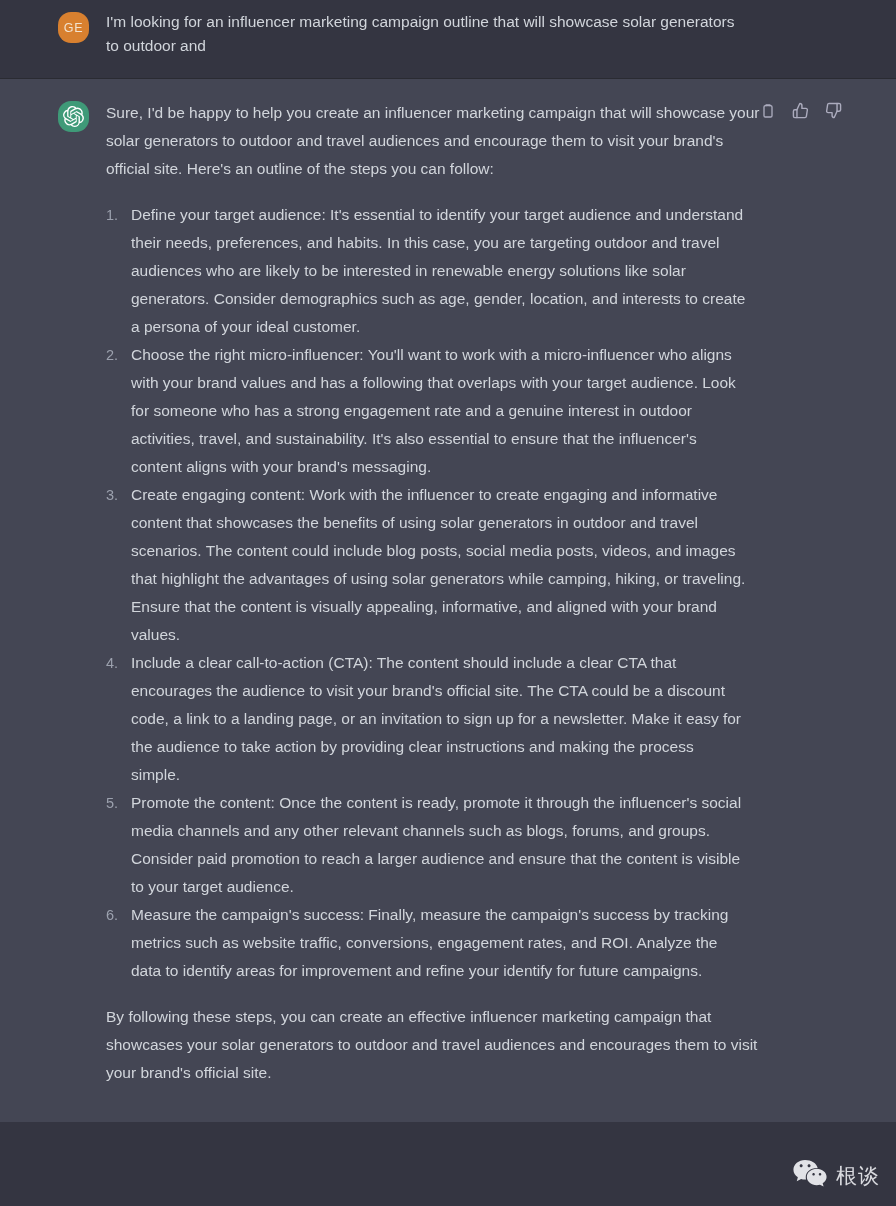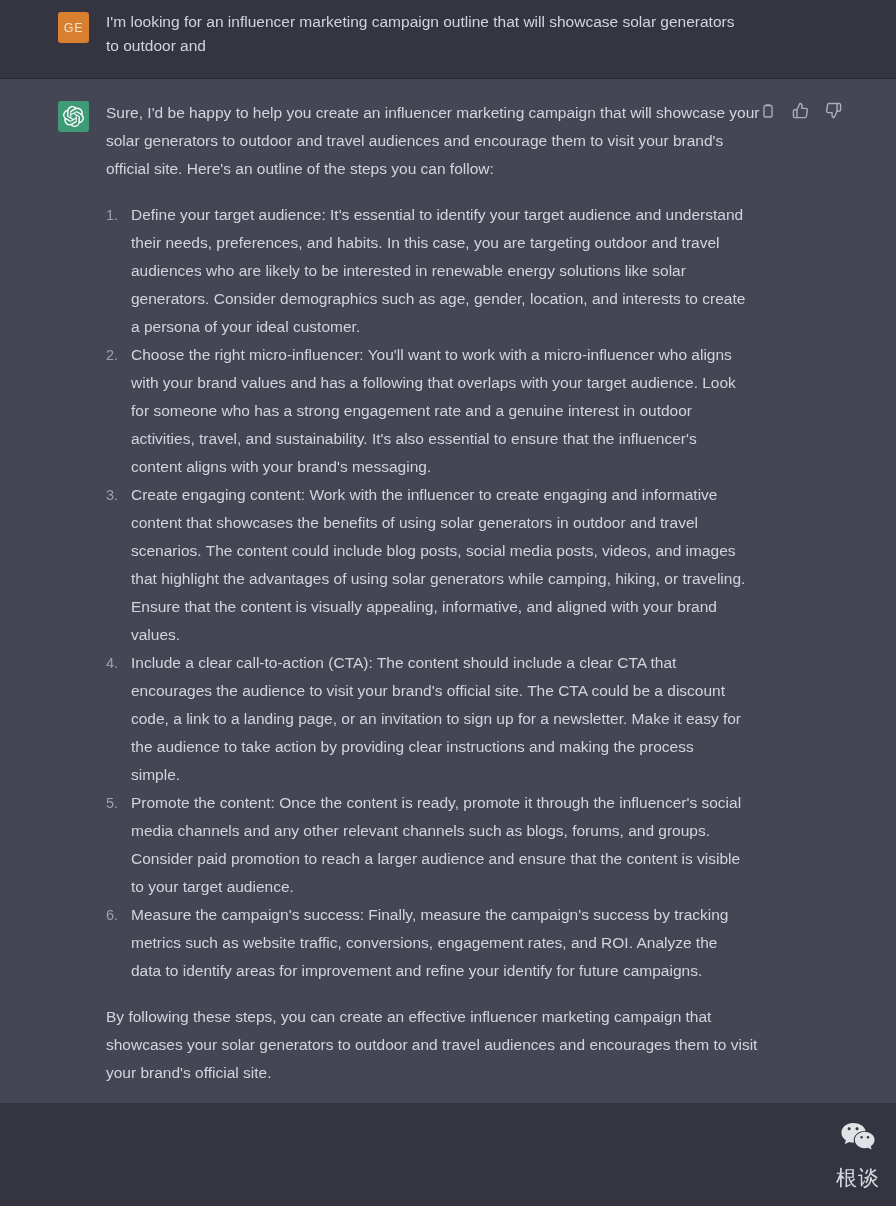--- a/index.html
+++ b/index.html
@@ -29,36 +29,36 @@
   .msg-user {
     background: #343541;
     border-bottom: 1px solid #2a2b32;
     padding-top: 10px;
     padding-bottom: 20px;
   }
 
   .msg-assistant {
     background: #444654;
     padding-top: 20px;
-    padding-bottom: 16px;
+    padding-bottom: 35px;
   }
 
   .avatar-col {
     width: 106px;
     flex: 0 0 106px;
     display: flex;
     justify-content: flex-end;
     padding-right: 17px;
     padding-top: 2px;
   }
 
   .avatar {
     width: 31px;
     height: 31px;
-    border-radius: 3px;
+    border-radius: 13px;
     display: flex;
     align-items: center;
     justify-content: center;
     flex: 0 0 31px;
   }
 
   .avatar-user {
     background: #d8802f;
     color: #f2e2cf;
     font-size: 12.5px;
@@ -144,21 +144,20 @@
 
   
   .watermark {
     position: absolute;
     right: 16px;
     bottom: 14px;
     display: flex;
     align-items: center;
     gap: 9px;
     opacity: 0.92;
-    flex-direction: column;
   }
 
   .watermark-text {
     color: #e8e9ed;
     font-size: 21px;
     font-family: "DejaVu Sans", sans-serif;
     letter-spacing: 1px;
   }
 </style>
 </head>

